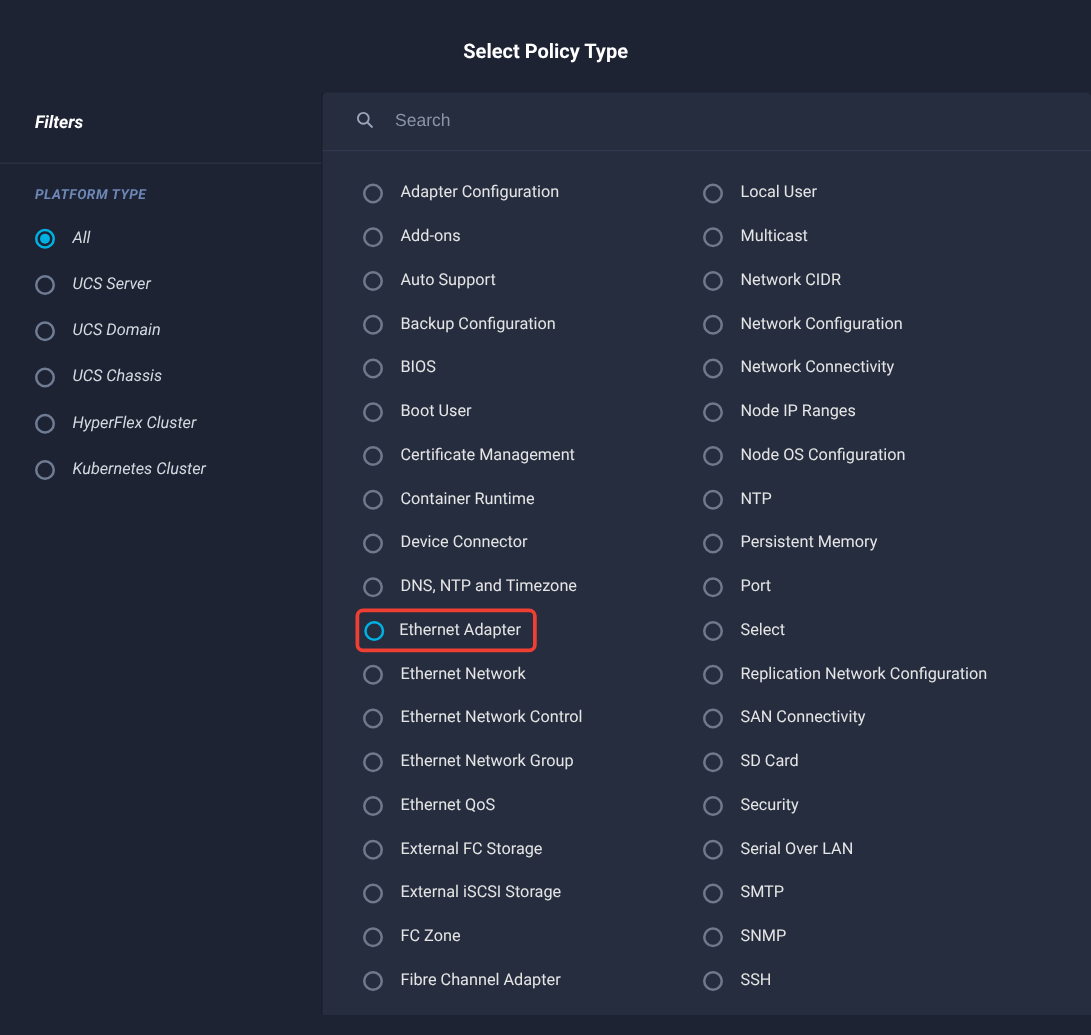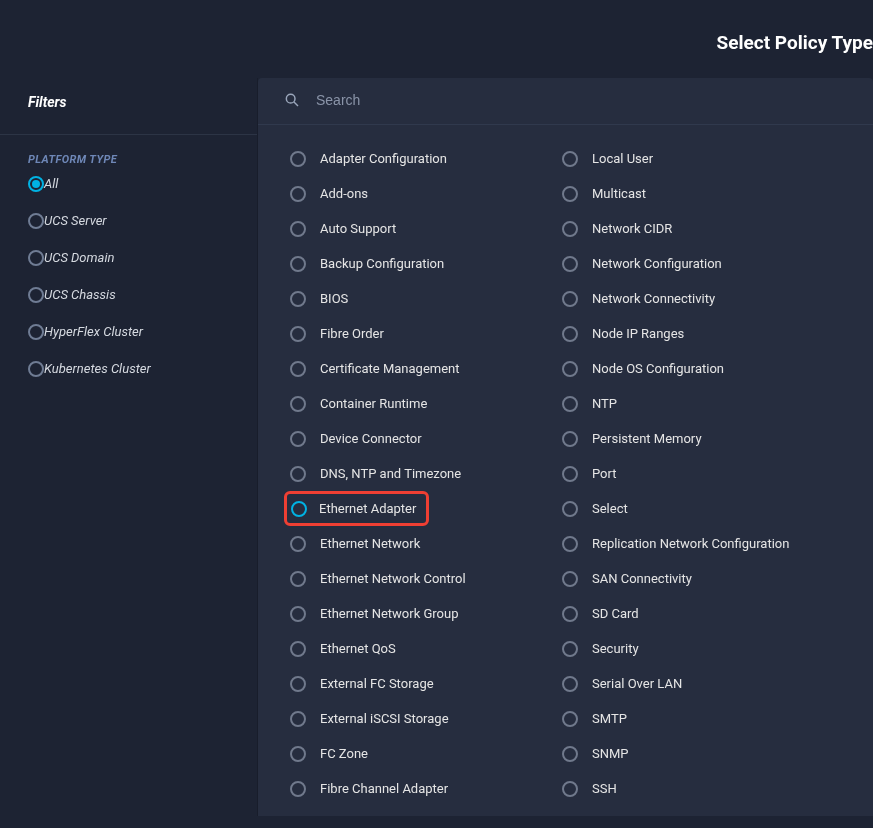--- a/index.html
+++ b/index.html
@@ -9,24 +9,23 @@
     font-family: -apple-system, BlinkMacSystemFont, "Segoe UI", Roboto, Arial, sans-serif;
     width: 873px;
     height: 828px;
     overflow: hidden;
   }
   .header {
     text-align: center;
     padding: 31px 0 24px 0;
   }
   .header h1 {
-    font-size: 19px;
+    font-size: 16px;
     font-weight: 700;
     color: #fff;
-    text-align: right;
   }
   .body-row {
     display: flex;
     height: calc(828px - 90px);
   }
   .sidebar {
     width: 258px;
     background: #1d2333;
     padding: 0;
     border-right: 1px solid rgba(0,0,0,0.15);
@@ -42,20 +41,22 @@
   .platform-type-label {
     padding: 18px 0 10px 28px;
     font-size: 11px;
     font-weight: 700;
     letter-spacing: 0.4px;
     color: #6e87b7;
   }
   .radio-group { padding: 0 0 0 28px; }
   .radio-item {
     display: flex;
+    align-items: center;
+    gap: 14px;
     height: 37px;
     cursor: pointer;
   }
   .radio-outer {
     width: 16px;
     height: 16px;
     border: 2px solid #6f7c94;
     border-radius: 50%;
     display: flex;
     align-items: center;
@@ -242,21 +243,21 @@
           </div>
           <div>
             <div class="policy-item">
               <span class="radio-outer"></span>
               <span class="policy-label">Network Connectivity</span>
             </div>
           </div>
           <div>
             <div class="policy-item">
               <span class="radio-outer"></span>
-              <span class="policy-label">Fibre Order</span>
+              <span class="policy-label">Boot User</span>
             </div>
           </div>
           <div>
             <div class="policy-item">
               <span class="radio-outer"></span>
               <span class="policy-label">Node IP Ranges</span>
             </div>
           </div>
           <div>
             <div class="policy-item">

